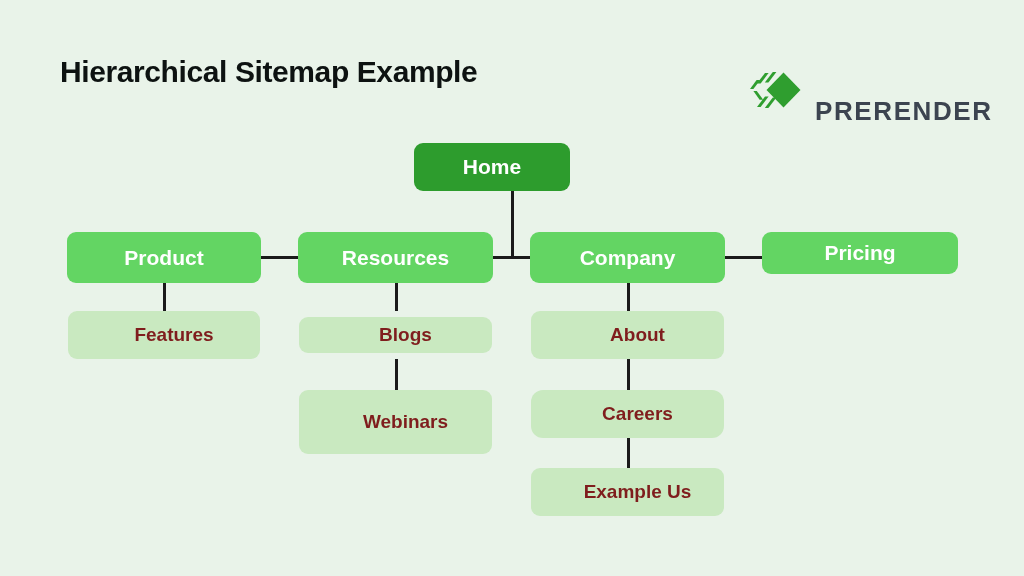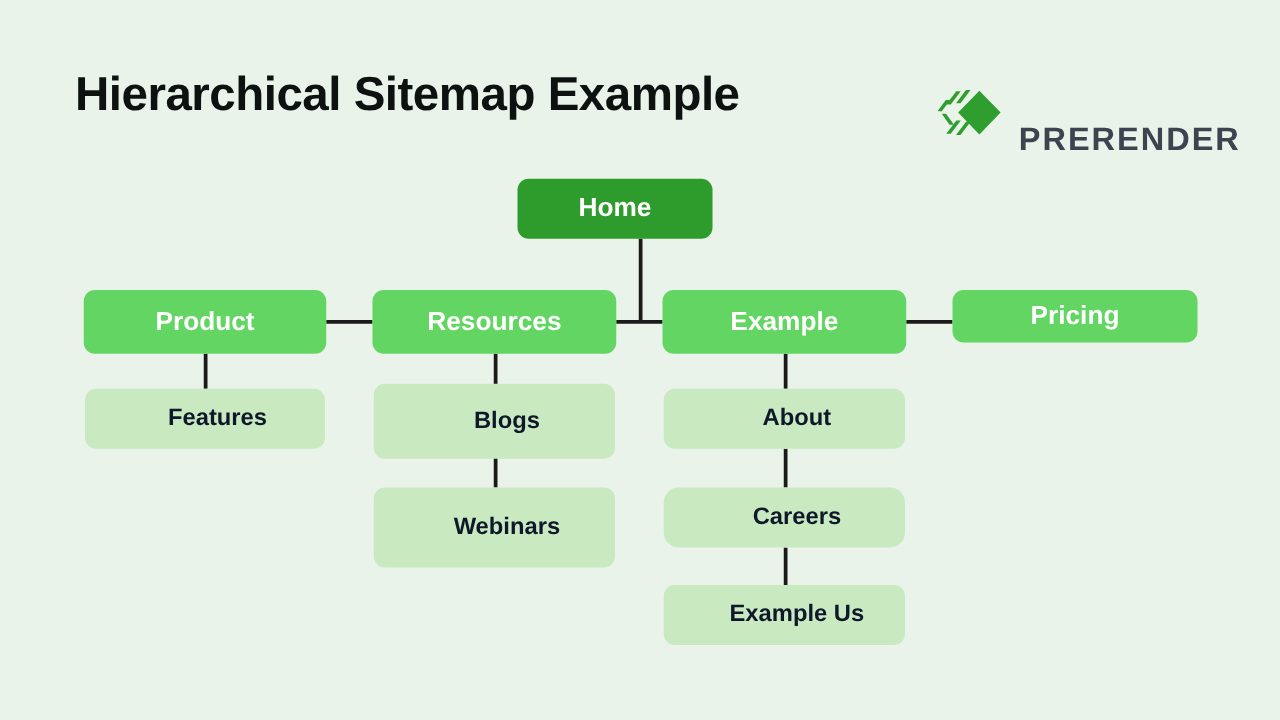--- a/index.html
+++ b/index.html
@@ -19,21 +19,21 @@
     width: 1024px;
     height: 576px;
     background: #e9f3e9;
   }
 
   
   #page-title {
     position: absolute;
     left: 60px;
     top: 55px;
-    font-size: 38px;
+    font-size: 30px;
     font-weight: bold;
     color: #0d1211;
     letter-spacing: -0.4px;
     white-space: nowrap;
   }
 
   #brand-logo {
     position: absolute;
     left: 750px;
     top: 52px;
@@ -80,21 +80,21 @@
     color: #ffffff;
     font-size: 21px;
   }
   .node.level-primary {
     background: #63d563;
     color: #ffffff;
     font-size: 21px;
   }
   .node.level-secondary {
     background: #c9e9c0;
-    color: #0f172a;
+    color: #7f1d1d;
     font-size: 19px;
     padding-left: 20px;
   }
 </style>
 </head>
 <body>
 
 <div id="canvas">
 
   <div id="page-title">Hierarchical Sitemap Example</div>
@@ -130,29 +130,29 @@
       <div class="node level-root" style="left: 414px; top: 143px; width: 156px; height: 48px;">
         <span>Home</span>
       </div>
       <div class="node level-primary" style="left: 67px; top: 232px; width: 194px; height: 51px;">
         <span>Product</span>
       </div>
       <div class="node level-primary" style="left: 298px; top: 232px; width: 195px; height: 51px;">
         <span>Resources</span>
       </div>
       <div class="node level-primary" style="left: 530px; top: 232px; width: 195px; height: 51px;">
-        <span>Example</span>
+        <span>Company</span>
       </div>
       <div class="node level-primary" style="left: 762px; top: 232px; width: 196px; height: 42px;">
         <span>Pricing</span>
       </div>
       <div class="node level-secondary" style="left: 68px; top: 311px; width: 192px; height: 48px;">
         <span>Features</span>
       </div>
-      <div class="node level-secondary" style="left: 299px; top: 307px; width: 193px; height: 60px;">
+      <div class="node level-secondary" style="left: 299px; top: 317px; width: 193px; height: 36px;">
         <span>Blogs</span>
       </div>
       <div class="node level-secondary" style="left: 299px; top: 390px; width: 193px; height: 64px;">
         <span>Webinars</span>
       </div>
       <div class="node level-secondary" style="left: 531px; top: 311px; width: 193px; height: 48px;">
         <span>About</span>
       </div>
       <div class="node level-secondary" style="left: 531px; top: 390px; width: 193px; height: 48px; border-radius: 12px;">
         <span>Careers</span>

